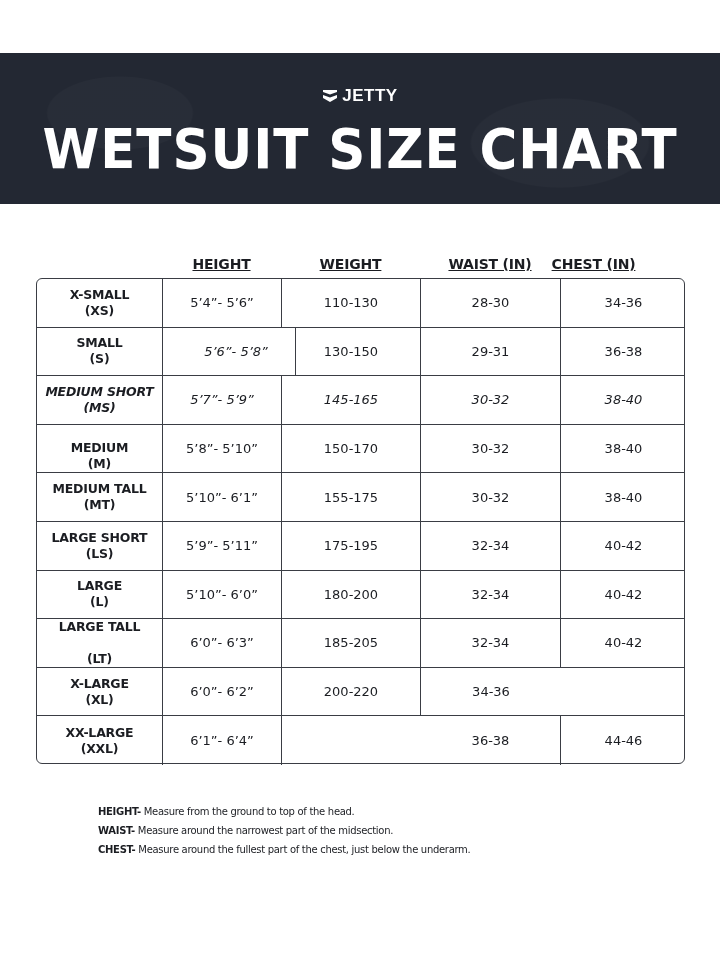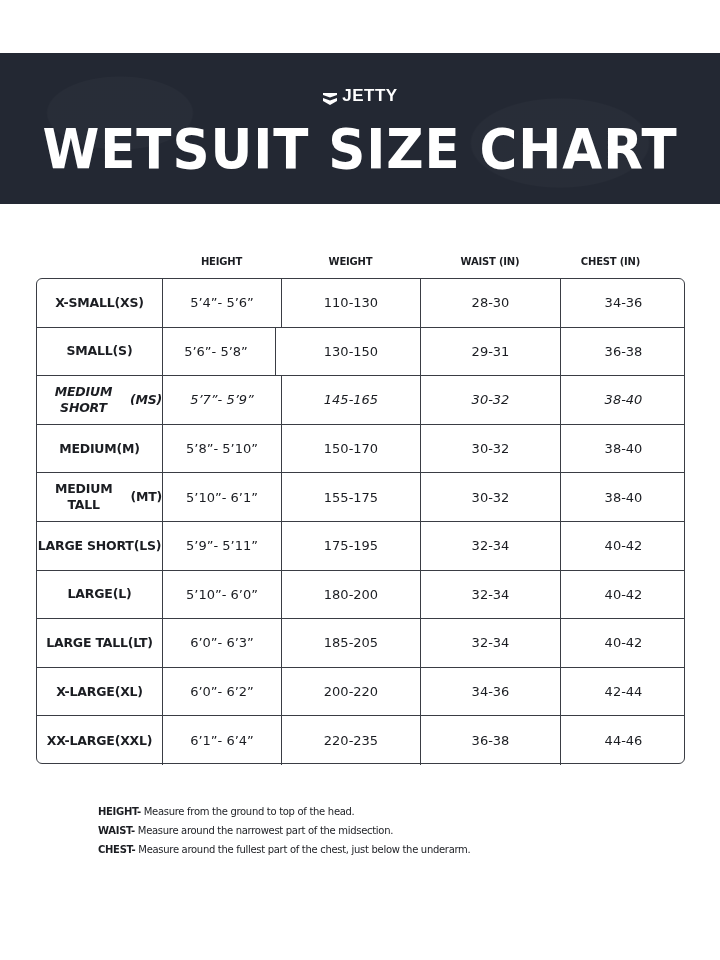--- a/index.html
+++ b/index.html
@@ -10,52 +10,52 @@
   .banner {
     position: absolute; left: 0; top: 53px; width: 720px; height: 151px;
     background: #232833;
     background-image:
       radial-gradient(ellipse 180px 90px at 120px 60px, rgba(255,255,255,0.025) 0 40%, transparent 41%),
       radial-gradient(ellipse 220px 110px at 560px 90px, rgba(255,255,255,0.025) 0 40%, transparent 41%);
   }
   .logo {
     position: absolute; top: 33px; left: 0; width: 720px; text-align: center;
     color: #ffffff; font-weight: 700; font-size: 17px; letter-spacing: 0.5px;
-    display: flex; justify-content: center; align-items: flex-end; gap: 4px;
+    display: flex; justify-content: center; align-items: center; gap: 4px;
   }
   .logo-mark { display: inline-block; width: 16px; height: 14px; }
   .title {
     position: absolute; top: 63px; left: 0; width: 720px; text-align: center;
     color: #ffffff; font-weight: 900; font-size: 56px; letter-spacing: 1px;
     font-family: "DejaVu Sans", "Liberation Sans", sans-serif;
     transform: scaleX(0.92);
   }
   .col-headers {
     position: absolute; top: 256px; left: 36px; width: 651px; height: 18px;
   }
   .col-header {
-    position: absolute; top: 0; text-align: center; font-weight: 700; font-size: 10px;
-    font-family: "DejaVu Sans", sans-serif; letter-spacing: -0.2px;
+    position: absolute; top: 0; text-align: center; font-weight: 700; font-size: 14px;
+    font-family: "DejaVu Sans", sans-serif; letter-spacing: -0.2px; text-decoration: underline;
   }
   .table {
     position: absolute; left: 36px; top: 278px; width: 649px; height: 486px;
     border: 1.5px solid #3a3d44; border-radius: 6px; box-sizing: border-box;
   }
   .row {
     position: absolute; left: 0; width: 100%; height: 48.6px;
     border-bottom: 1.5px solid #3a3d44; box-sizing: border-box;
   }
   .row:last-child { border-bottom: none; }
   .cell {
     position: absolute; top: 0; height: 100%; display: flex; align-items: center; justify-content: center;
     text-align: center; font-size: 13px; font-family: "DejaVu Sans", sans-serif;
     border-right: 1.5px solid #3a3d44; box-sizing: border-box;
   }
   .cell:last-child { border-right: none; }
-  .cell.size { font-weight: 700; font-size: 12.5px; line-height: 16px; flex-direction: row; letter-spacing: -0.2px; }
+  .cell.size { font-weight: 700; font-size: 12.5px; line-height: 16px; flex-direction: column; letter-spacing: -0.2px; }
   .notes {
     position: absolute; left: 98px; top: 802px; width: 600px;
     font-size: 10px; line-height: 19px; font-family: "DejaVu Sans", sans-serif; letter-spacing: -0.3px;
   }
   .notes .label { font-weight: 700; }
 </style>
 </head>
 <body>
 
 <div class="banner">
@@ -66,56 +66,56 @@
     </svg>
     <span>JETTY</span>
   </div>
   <div class="title">WETSUIT SIZE CHART</div>
 </div>
 
 <div class="col-headers">
   <div class="col-header" style="left:126px;width:119px;">HEIGHT</div>
   <div class="col-header" style="left:245px;width:139px;">WEIGHT</div>
   <div class="col-header" style="left:384px;width:140px;">WAIST (IN)</div>
-  <div class="col-header" style="left:511px;width:127px;">CHEST (IN)</div>
+  <div class="col-header" style="left:494px;width:127px;">CHEST (IN)</div>
 </div>
 
 <div class="table" id="size-table">
     <div class="row" style="top: 0px;">
       <div class="cell size" style="left: 0px; width: 126px;">
         <span>X-SMALL</span>
         <span>(XS)</span>
       </div>
       <div class="cell" style="left: 126px; width: 119px;">5’4”- 5’6”</div>
       <div class="cell" style="left: 245px; width: 139px;">110-130</div>
       <div class="cell" style="left: 384px; width: 140px;">28-30</div>
       <div class="cell" style="left: 524px; width: 125px;">34-36</div>
     </div>
     <div class="row" style="top: 48.6px;">
       <div class="cell size" style="left: 0px; width: 126px;">
         <span>SMALL</span>
         <span>(S)</span>
       </div>
-      <div class="cell" style="left: 120px; width: 119px;">5’6”- 5’8”</div>
+      <div class="cell" style="left: 140px; width: 119px; font-style: italic;">5’6”- 5’8”</div>
       <div class="cell" style="left: 245px; width: 139px;">130-150</div>
       <div class="cell" style="left: 384px; width: 140px;">29-31</div>
       <div class="cell" style="left: 524px; width: 125px;">36-38</div>
     </div>
     <div class="row" style="top: 97.2px; font-style: italic;">
       <div class="cell size" style="left: 0px; width: 126px;">
         <span>MEDIUM SHORT</span>
         <span>(MS)</span>
       </div>
       <div class="cell" style="left: 126px; width: 119px;">5’7”- 5’9”</div>
       <div class="cell" style="left: 245px; width: 139px;">145-165</div>
       <div class="cell" style="left: 384px; width: 140px;">30-32</div>
       <div class="cell" style="left: 524px; width: 125px;">38-40</div>
     </div>
     <div class="row" style="top: 145.8px;">
-      <div class="cell size" style="left: 0px; width: 126px;">
+      <div class="cell size" style="left: 0px; width: 126px; justify-content: flex-end;">
         <span>MEDIUM</span>
         <span>(M)</span>
       </div>
       <div class="cell" style="left: 126px; width: 119px;">5’8”- 5’10”</div>
       <div class="cell" style="left: 245px; width: 139px;">150-170</div>
       <div class="cell" style="left: 384px; width: 140px;">30-32</div>
       <div class="cell" style="left: 524px; width: 125px;">38-40</div>
     </div>
     <div class="row" style="top: 194.4px;">
       <div class="cell size" style="left: 0px; width: 126px;">
@@ -141,46 +141,44 @@
       <div class="cell size" style="left: 0px; width: 126px;">
         <span>LARGE</span>
         <span>(L)</span>
       </div>
       <div class="cell" style="left: 126px; width: 119px;">5’10”- 6’0”</div>
       <div class="cell" style="left: 245px; width: 139px;">180-200</div>
       <div class="cell" style="left: 384px; width: 140px;">32-34</div>
       <div class="cell" style="left: 524px; width: 125px;">40-42</div>
     </div>
     <div class="row" style="top: 340.2px;">
-      <div class="cell size" style="left: 0px; width: 126px;">
+      <div class="cell size" style="left: 0px; width: 126px; justify-content: space-between;">
         <span>LARGE TALL</span>
         <span>(LT)</span>
       </div>
       <div class="cell" style="left: 126px; width: 119px;">6’0”- 6’3”</div>
       <div class="cell" style="left: 245px; width: 139px;">185-205</div>
       <div class="cell" style="left: 384px; width: 140px;">32-34</div>
       <div class="cell" style="left: 524px; width: 125px;">40-42</div>
     </div>
     <div class="row" style="top: 388.8px;">
       <div class="cell size" style="left: 0px; width: 126px;">
         <span>X-LARGE</span>
         <span>(XL)</span>
       </div>
       <div class="cell" style="left: 126px; width: 119px;">6’0”- 6’2”</div>
       <div class="cell" style="left: 245px; width: 139px;">200-220</div>
       <div class="cell" style="left: 384px; width: 140px;">34-36</div>
-      <div class="cell" style="left: 524px; width: 125px;">42-44</div>
     </div>
     <div class="row" style="top: 437.4px;">
       <div class="cell size" style="left: 0px; width: 126px;">
         <span>XX-LARGE</span>
         <span>(XXL)</span>
       </div>
       <div class="cell" style="left: 126px; width: 119px;">6’1”- 6’4”</div>
-      <div class="cell" style="left: 245px; width: 139px;">220-235</div>
       <div class="cell" style="left: 384px; width: 140px;">36-38</div>
       <div class="cell" style="left: 524px; width: 125px;">44-46</div>
     </div>
   </div>
 
 <div class="notes">
   <div><span class="label">HEIGHT-</span><span> Measure from the ground to top of the head.</span></div>
   <div><span class="label">WAIST-</span><span> Measure around the narrowest part of the midsection.</span></div>
   <div><span class="label">CHEST-</span><span> Measure around the fullest part of the chest, just below the underarm.</span></div>
 </div>

